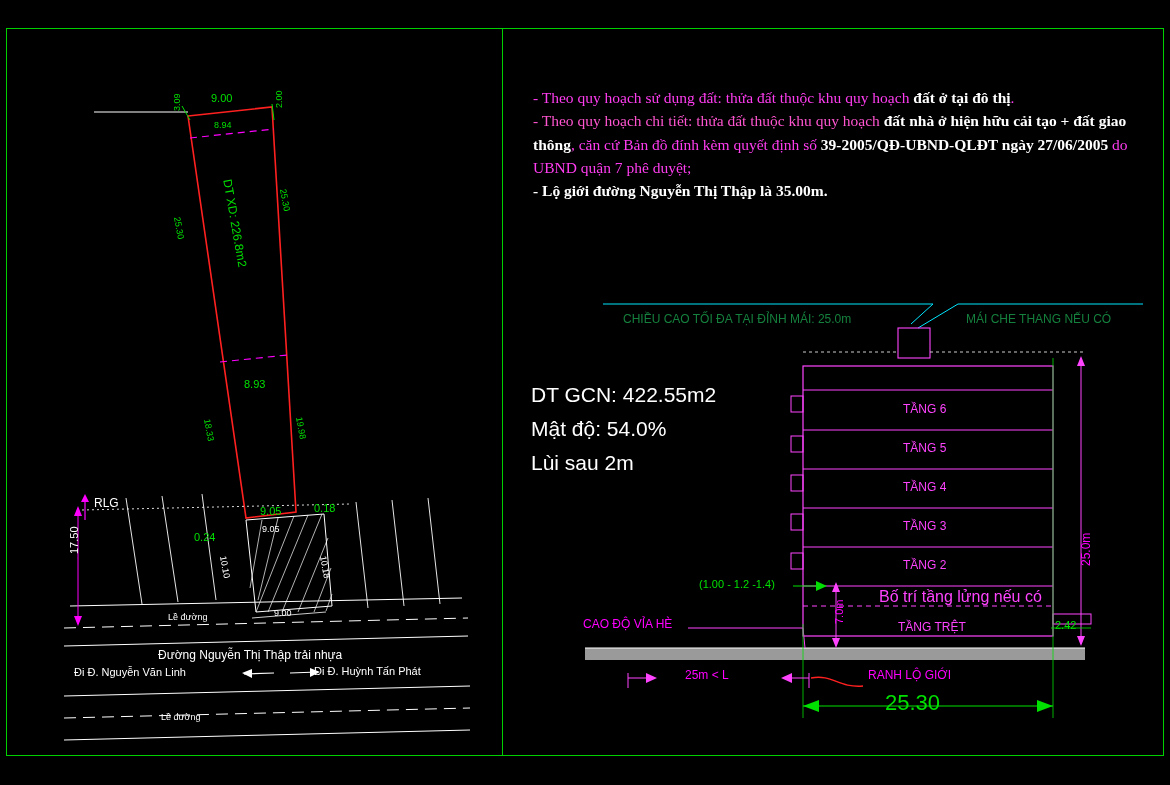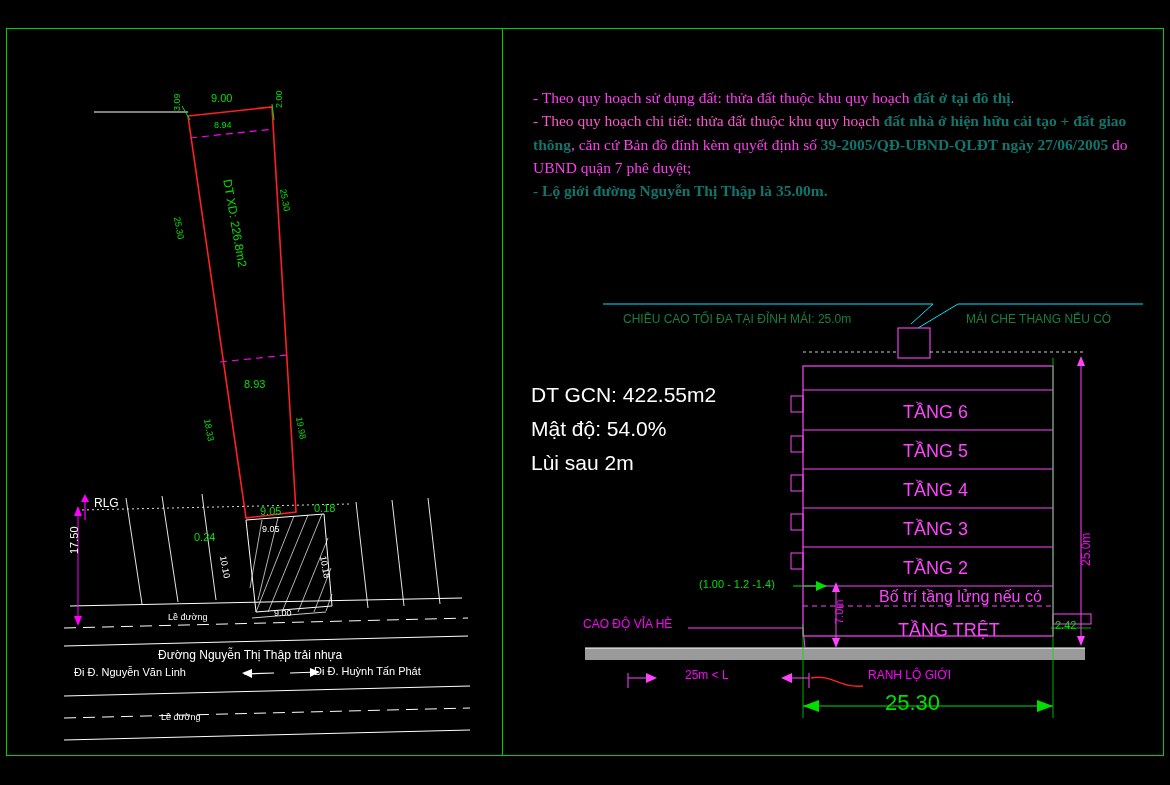--- a/index.html
+++ b/index.html
@@ -14,26 +14,26 @@
   .grn{color:#00e000;}
   .mag{color:#ff00ff;}
   .wht{color:#ffffff;}
   .tiny{font-size:9px;}
   .sm{font-size:11px;}
   .md{font-size:12px;}
 
   
   .right{position:absolute;left:503px;top:28px;width:661px;height:728px;overflow:hidden;}
   .para{position:absolute;left:30px;top:58px;width:615px;font-family:"Liberation Serif",serif;font-size:15.5px;line-height:1.5;color:#ff3df0;}
-  .para b{color:#0f766e;}
+  .para b{color:#ffffff;}
   .para .l2{color:#ff55d0;}
   .stats{position:absolute;left:28px;top:350px;color:#ffffff;font-size:21px;line-height:1.62;font-family:"Liberation Sans",sans-serif;}
 
   .sec{position:absolute;left:0;top:0;width:661px;height:728px;}
-  .floor{position:absolute;color:#ff44ff;font-size:18px;}
+  .floor{position:absolute;color:#ff44ff;font-size:12px;}
   .cyan{color:#15803d;}
   svg{display:block;}
 </style>
 </head>
 <body>
 
 <div class="page">
   <div class="frame"></div>
   <div class="divider"></div>
 

